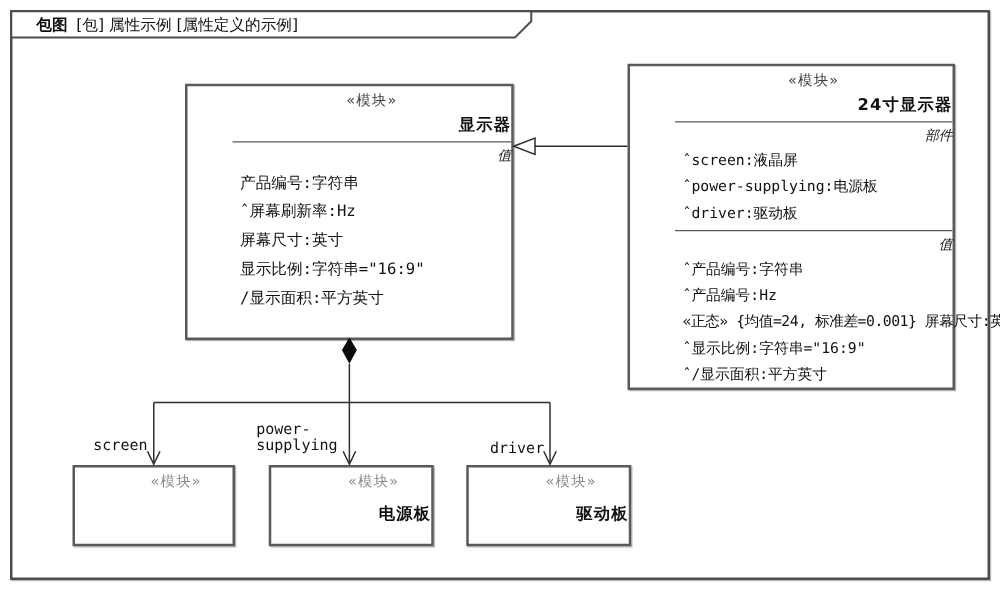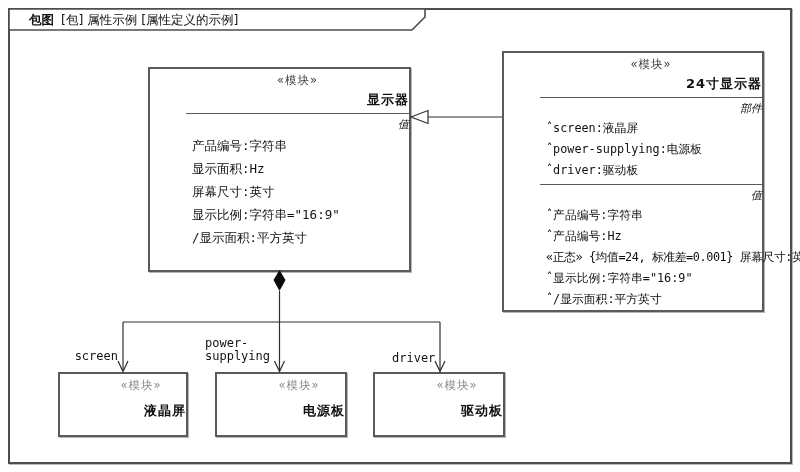--- a/index.html
+++ b/index.html
@@ -51,21 +51,21 @@
 </div>
 
 <div class="block" style="left:148px;top:67px;width:263px;height:205px;">
   <div class="bhead">
     <div class="stereo">«模块»</div>
     <div class="bname">显示器</div>
   </div>
   <div class="props-a">
     <div class="comp-label">值</div>
     <div class="prop">产品编号:字符串</div>
-    <div class="prop">显示面积:Hz</div>
+    <div class="prop">ˆ屏幕刷新率:Hz</div>
     <div class="prop">屏幕尺寸:英寸</div>
     <div class="prop">显示比例:字符串="16:9"</div>
     <div class="prop">/显示面积:平方英寸</div>
   </div>
 </div>
 
 <div class="block" style="left:502px;top:51px;width:262px;height:261px;">
   <div class="bhead">
     <div class="stereo">«模块»</div>
     <div class="bname">24寸显示器</div>
@@ -81,21 +81,20 @@
     <div class="prop">ˆ产品编号:字符串</div>
     <div class="prop">ˆ产品编号:Hz</div>
     <div class="prop" style="letter-spacing:-0.4px;">«正态» {均值=24, 标准差=0.001} 屏幕尺寸:英寸</div>
     <div class="prop">ˆ显示比例:字符串="16:9"</div>
     <div class="prop">ˆ/显示面积:平方英寸</div>
   </div>
 </div>
 
 <div class="block small-block" style="left:58px;top:372px;width:130px;height:65px;">
   <div class="stereo gray">«模块»</div>
-  <div class="bname">液晶屏</div>
 </div>
 
 <div class="block small-block" style="left:215px;top:372px;width:132px;height:65px;">
   <div class="stereo gray">«模块»</div>
   <div class="bname">电源板</div>
 </div>
 
 <div class="block small-block" style="left:373px;top:372px;width:132px;height:65px;">
   <div class="stereo gray">«模块»</div>
   <div class="bname">驱动板</div>

